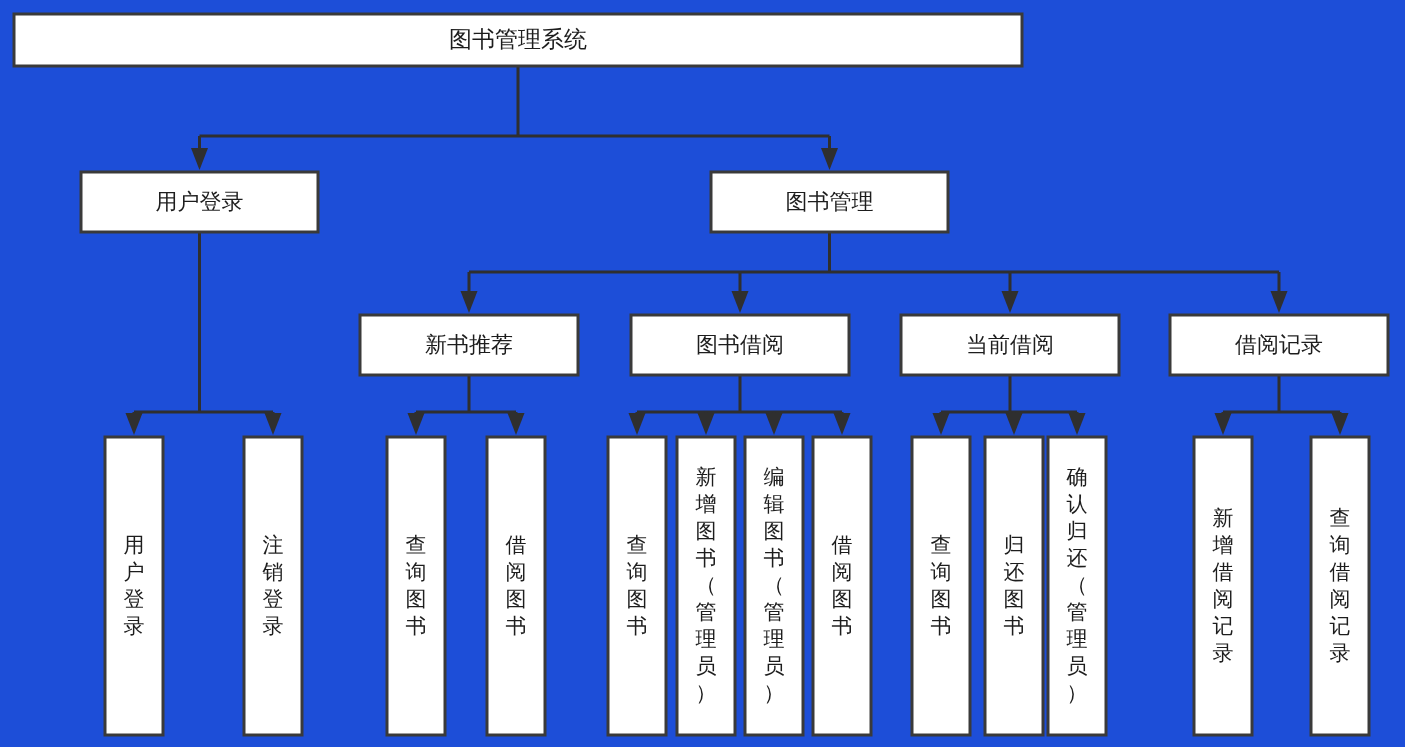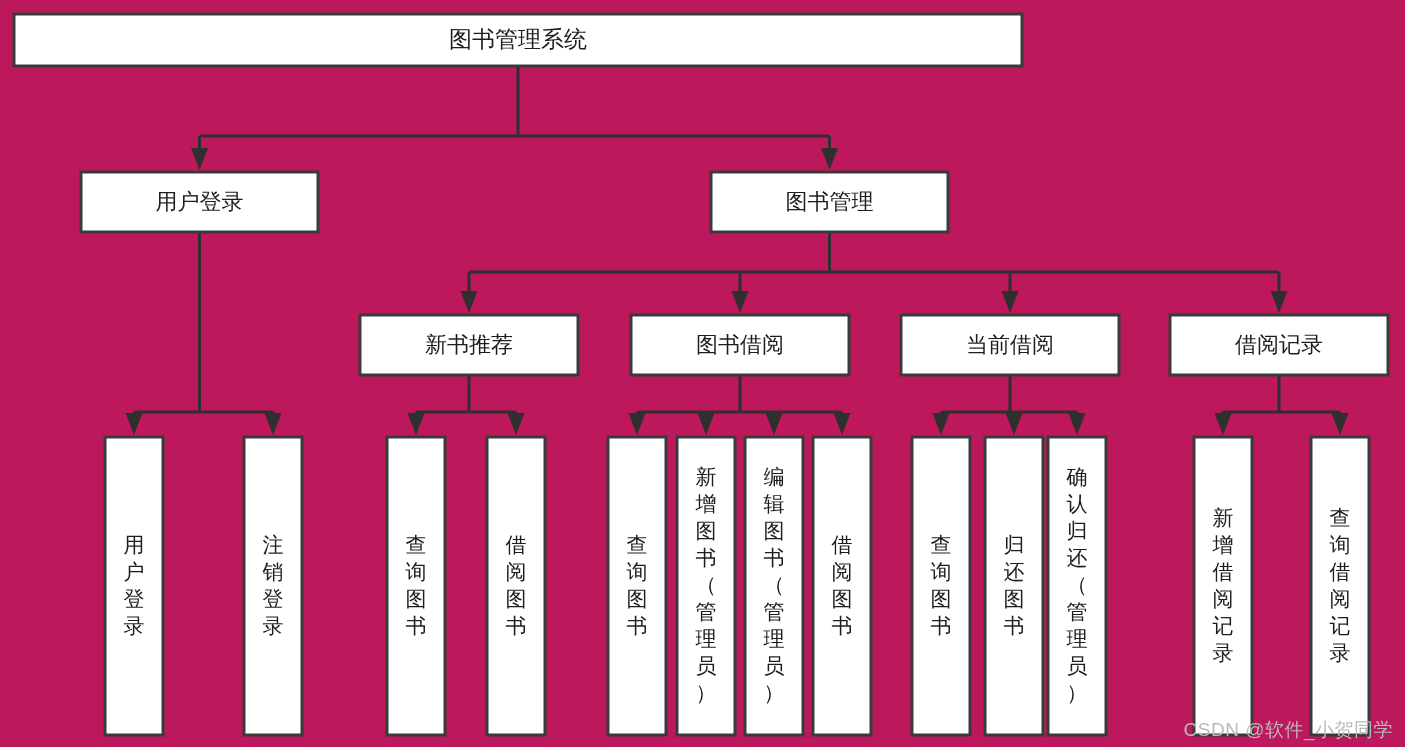--- a/index.html
+++ b/index.html
@@ -1,20 +1,20 @@
 <!DOCTYPE html>
 <html><head>
 <meta charset="utf-8">
 <style>
   html,body{margin:0;padding:0;background:#ffffff;}
   body{
     font-family:"Liberation Sans","DejaVu Sans",sans-serif;
     width:1405px;height:747px;overflow:hidden;
   }
-  #stage{position:relative;width:1405px;height:747px;background:#be185d;}
+  #stage{position:relative;width:1405px;height:747px;background:#1d4ed8;}
   svg#diagram{position:absolute;left:0;top:0;width:1405px;height:747px;display:block;}
 
   .node-rect{fill:#ffffff;stroke:#3a3a3a;stroke-width:3;}
   .connector{stroke:#2f2f2f;stroke-width:3;fill:none;stroke-linecap:butt;}
   .arrow-head{fill:#2f2f2f;stroke:none;}
 
   .node-label{
     font-family:"Liberation Sans","DejaVu Sans",sans-serif;
     fill:#1d1d1d;
     font-size:22px;
@@ -193,14 +193,13 @@
         <g>
           <rect class="node-rect" x="1194" y="437" width="58" height="298"></rect>
           <text class="vlabel" x="1223"><tspan x="1223" y="524.5">新</tspan><tspan x="1223" y="551.5">增</tspan><tspan x="1223" y="578.5">借</tspan><tspan x="1223" y="605.5">阅</tspan><tspan x="1223" y="632.5">记</tspan><tspan x="1223" y="659.5">录</tspan></text>
         </g>
         <g>
           <rect class="node-rect" x="1311" y="437" width="58" height="298"></rect>
           <text class="vlabel" x="1340"><tspan x="1340" y="524.5">查</tspan><tspan x="1340" y="551.5">询</tspan><tspan x="1340" y="578.5">借</tspan><tspan x="1340" y="605.5">阅</tspan><tspan x="1340" y="632.5">记</tspan><tspan x="1340" y="659.5">录</tspan></text>
         </g>
       </g>
   </svg>
-  <div class="watermark">CSDN @软件_小贺同学</div>
 </div>
 
 </body></html>

